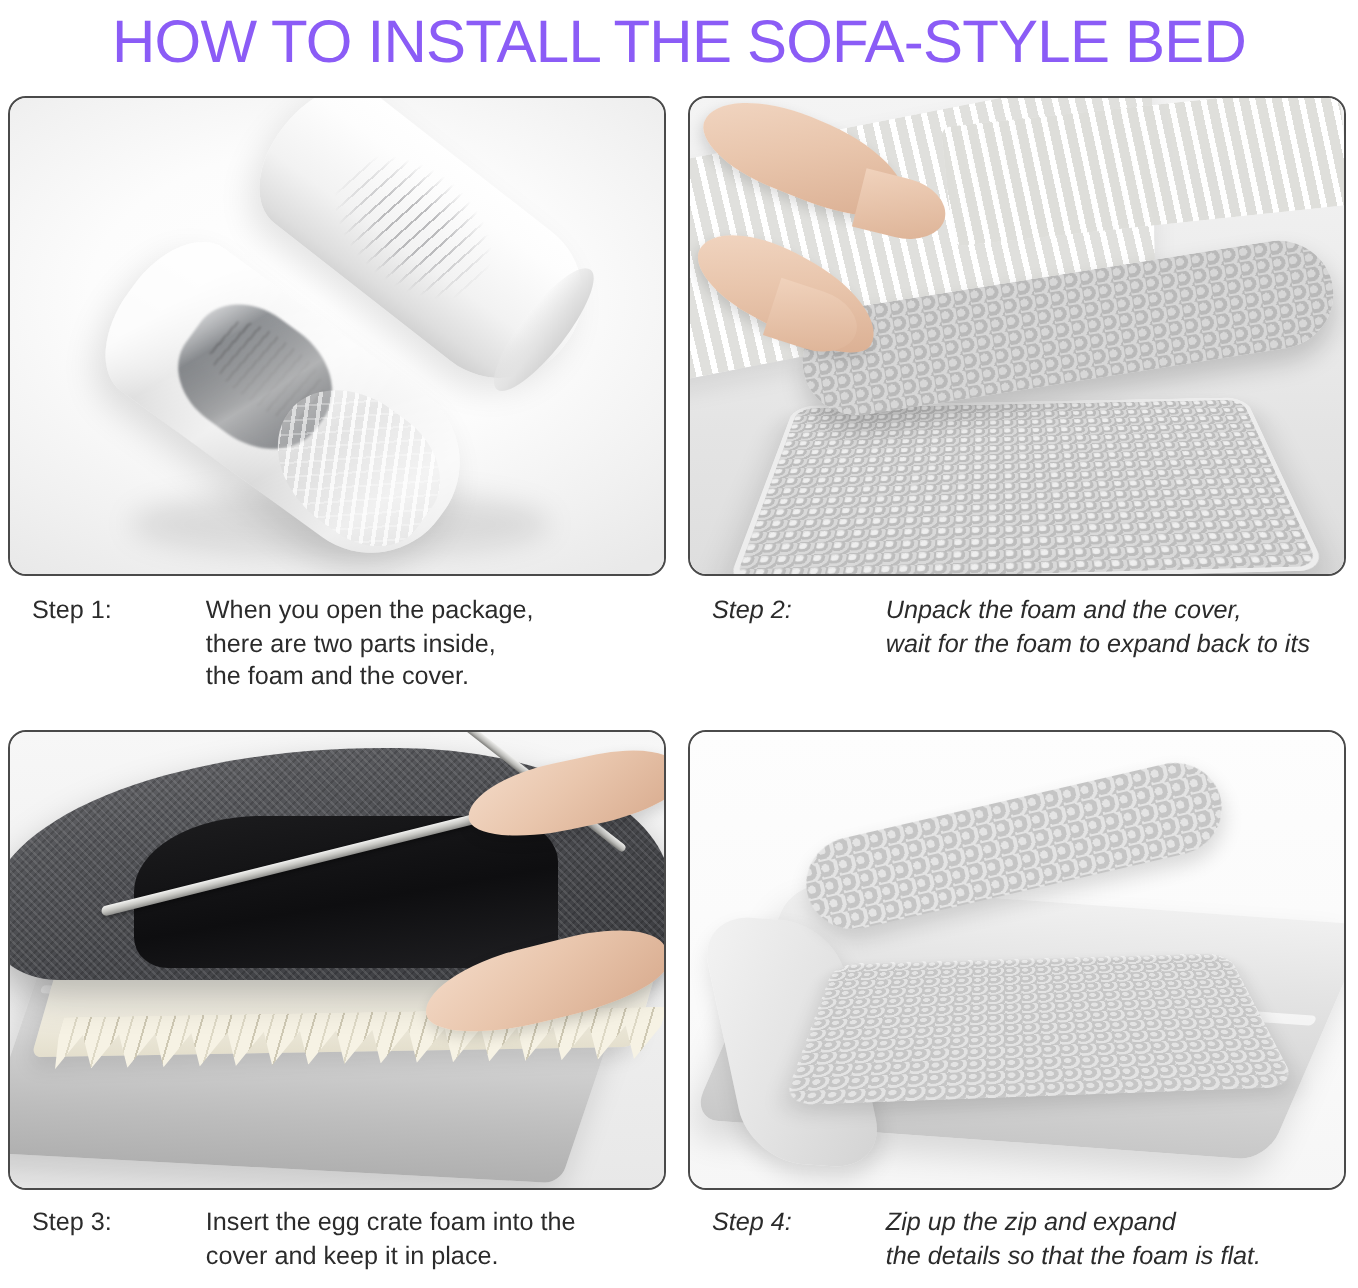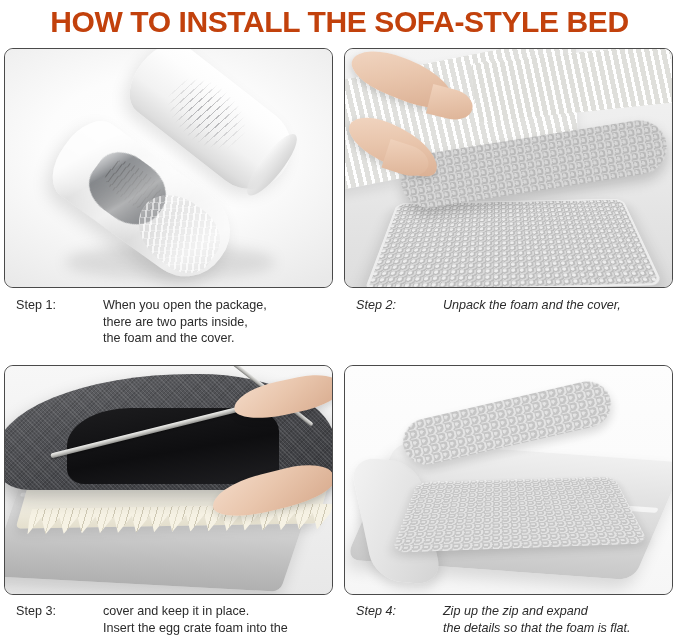--- a/index.html
+++ b/index.html
@@ -24,24 +24,24 @@
   
   .title {
     position: absolute;
     top: 3px;
     left: 0;
     width: 679px;
     height: 40px;
     line-height: 38px;
     text-align: center;
     font-family: "Liberation Sans", "DejaVu Sans", sans-serif;
-    font-weight: bold;
+    font-weight: normal;
     font-size: 30px;
     letter-spacing: -0.4px;
-    color: #c2410c;
+    color: #8b5cf6;
     white-space: nowrap;
   }
 
   
   .cell {
     position: absolute;
     width: 339px;
   }
   .cell.col-left  { left: 0px; }
   .cell.col-right { left: 340px; font-style: italic; }
@@ -438,20 +438,21 @@
         <div class="hand hand-a"></div>
         <div class="finger-set fingers-a"></div>
         <div class="hand hand-b"></div>
         <div class="finger-set fingers-b"></div>
       </div>
     </div>
     <div class="caption">
       <span class="caption-label">Step 2:</span>
       <span class="caption-lines">
         <span class="line">Unpack the foam and the cover,</span>
+        <span class="line">wait for the foam to expand back to its</span>
       </span>
     </div>
   </div>
 
   <div class="cell col-left row-bottom">
     <div class="photo-frame">
       <div class="photo scene3">
         <div class="base-cover"></div>
         <div class="white-foam"></div>
         <div class="foam-teeth"></div>
@@ -461,22 +462,22 @@
         <div class="inner-black"></div>
         <div class="zipper"></div>
         <div class="zipper2"></div>
         <div class="hand hand-c"></div>
         <div class="hand hand-d"></div>
       </div>
     </div>
     <div class="caption">
       <span class="caption-label">Step 3:</span>
       <span class="caption-lines">
+        <span class="line">Insert the egg crate foam into the</span>
         <span class="line">cover and keep it in place.</span>
-        <span class="line">Insert the egg crate foam into the</span>
       </span>
     </div>
   </div>
 
   <div class="cell col-right row-bottom">
     <div class="photo-frame">
       <div class="photo scene4">
         <div class="bed-base"></div>
         <div class="bed-arm"></div>
         <div class="bed-cushion"></div>

